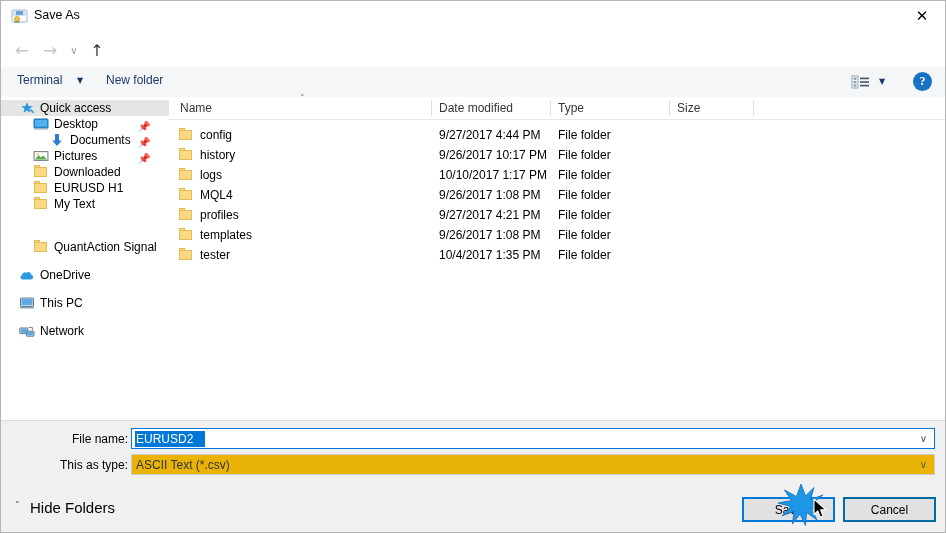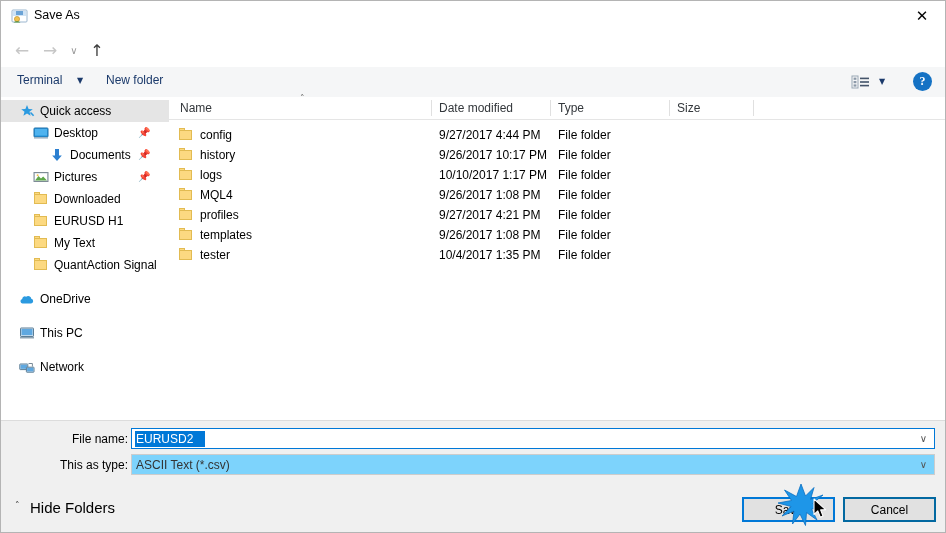--- a/index.html
+++ b/index.html
@@ -66,21 +66,21 @@
   .help-btn{position:absolute;left:912px;top:5px;width:19px;height:19px;border-radius:50%;
     background:#1572c4;color:#fff;font-size:12px;font-weight:bold;text-align:center;
     line-height:19px;font-family:"Liberation Serif",serif;}
 
   
   .sidebar{position:absolute;left:0;top:96px;width:168px;height:323px;background:#fff;
     overflow:hidden;}
   .content{position:absolute;left:168px;top:96px;width:776px;height:323px;background:#fff;}
   .splitline{position:absolute;left:168px;top:96px;width:1px;height:323px;background:#e4e4e4;}
 
-  .sb-item{position:relative;height:22px;display:flex;align-items:center;cursor:default;}
+  .sb-item{position:relative;height:16px;display:flex;align-items:center;cursor:default;}
   .sb-item.selected{background:#e5e5e5;}
   .sb-label{font-size:12px;color:#000;white-space:nowrap;}
   .sb-ico{width:16px;height:16px;margin-right:5px;position:relative;flex:0 0 auto;}
   .pin{position:absolute;right:21px;top:5px;width:10px;height:11px;color:#7b8794;
     font-size:10px;font-family:"DejaVu Sans",sans-serif;}
 
   .folder-ico .fbody{position:absolute;left:1px;top:3px;width:13px;height:10px;
     background:#fcd981;border:1px solid #e2bb52;box-sizing:border-box;}
   .folder-ico .ftab{position:absolute;left:1px;top:1px;width:6px;height:3px;
     background:#fcd981;border:1px solid #e2bb52;border-bottom:none;box-sizing:border-box;}
@@ -105,21 +105,21 @@
   .formarea{position:absolute;left:0;top:419px;width:944px;height:67px;background:#f0f0f0;
     border-top:1px solid #dcdcdc;}
   .lbl{position:absolute;font-size:12px;color:#000;text-align:right;width:110px;}
   .lbl-name{left:17px;top:11px;}
   .lbl-type{left:17px;top:37px;}
 
   .fname-box{position:absolute;left:130px;top:7px;width:804px;height:21px;background:#fff;
     border:1px solid #0078d7;box-sizing:border-box;}
   .fname-val{position:absolute;left:3px;top:2px;background:#0078d7;color:#fff;
     font-size:12px;padding:1px 12px 1px 1px;}
-  .ftype-box{position:absolute;left:130px;top:33px;width:804px;height:21px;background:#7dd3fc;
+  .ftype-box{position:absolute;left:130px;top:33px;width:804px;height:21px;background:#eab308;
     border:1px solid #cccccc;box-sizing:border-box;}
   .ftype-val{position:absolute;left:4px;top:3px;font-size:12px;color:#333;}
   .combo-caret{position:absolute;right:7px;top:4px;font-size:10px;color:#555;
     font-family:"DejaVu Sans",sans-serif;}
 
   
   .footer{position:absolute;left:0;top:486px;width:944px;height:45px;background:#f0f0f0;}
   .hide-folders{position:absolute;left:14px;top:12px;font-size:15px;color:#000;cursor:default;}
   .hf-caret{position:absolute;left:14px;top:13px;font-size:9px;color:#333;
     font-family:"DejaVu Sans",sans-serif;}
@@ -267,21 +267,21 @@
     </div>
 
     <div class="sb-item" style="padding-left:32px;">
       <span class="sb-ico folder-ico">
           <span class="ftab"></span>
           <span class="fbody"></span>
         </span>
       <span class="sb-label">My Text</span>
     </div>
 
-    <div class="sb-item" style="padding-left:32px;">
+    <div class="sb-item" style="padding-left:32px;margin-top:27px;">
       <span class="sb-ico folder-ico">
           <span class="ftab"></span>
           <span class="fbody"></span>
         </span>
       <span class="sb-label">QuantAction Signal</span>
     </div>
 
     <div class="sb-item" style="margin-top:12px;padding-left:18px;">
       <span class="sb-ico">
         <svg width="16" height="16" viewBox="0 0 16 16">

